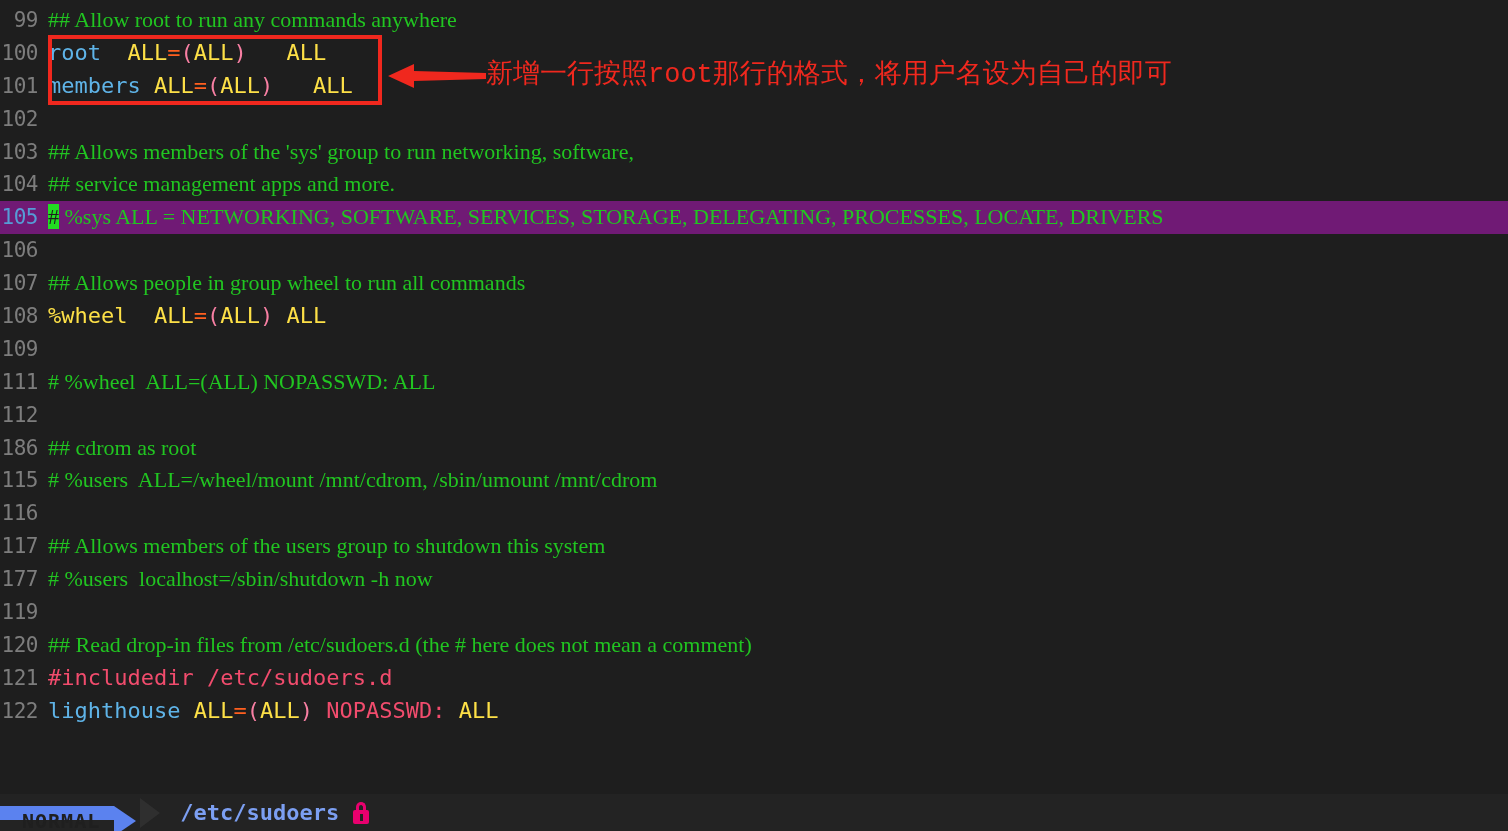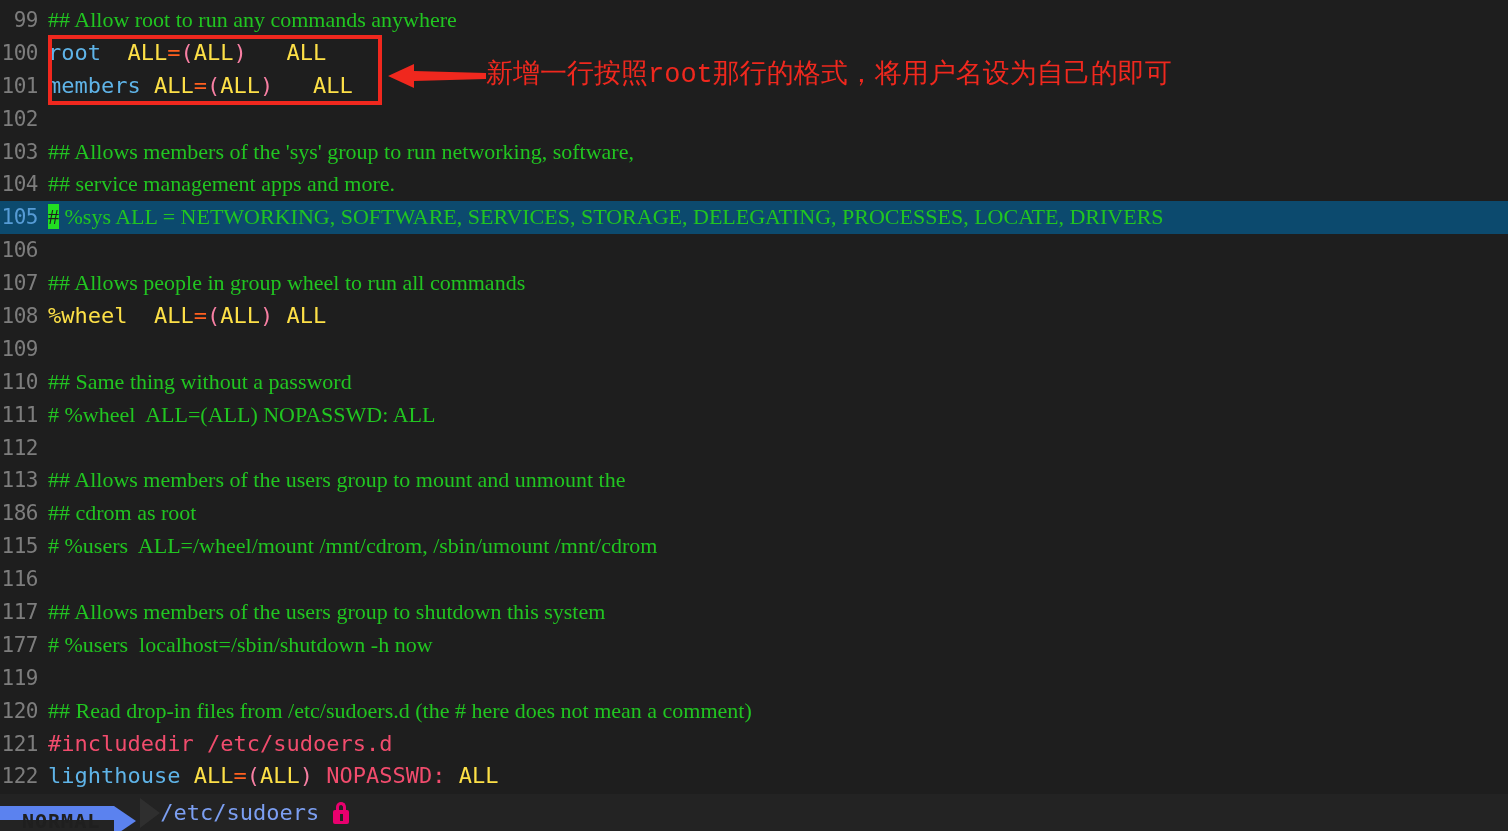--- a/index.html
+++ b/index.html
@@ -32,21 +32,21 @@
   }
 
   .line {
     display: flex;
     height: 32.9px;
     white-space: pre;
     font-size: 22px;
     line-height: 32.9px;
   }
   .line.current {
-    background: #0c4a6e;
+    background: #701a75;
   }
 
   .gutter {
     width: 48px;
     min-width: 48px;
     text-align: right;
     padding-right: 10px;
     box-sizing: border-box;
     color: #7d7d7d;
     font-size: 21px;
@@ -145,23 +145,24 @@
   }
   .mode-chevron {
     margin-left: 26px;
     width: 0;
     height: 0;
     border-top: 15.5px solid transparent;
     border-bottom: 15.5px solid transparent;
     border-left: 20px solid #2f2f2f;
   }
   .file-name {
+    margin-left: 20px;
     color: #7c9ff2;
     font-size: 22px;
-    font-weight: normal;
+    font-weight: bold;
     font-family: "DejaVu Sans Mono", "Liberation Mono", monospace;
   }
   .lock-icon {
     margin-left: 14px;
     display: inline-block;
     width: 16px;
     height: 22px;
     position: relative;
   }
   .lock-icon .shackle {
@@ -203,24 +204,22 @@
       <div class="line"><span class="gutter">100</span><span class="content"><span class="c-user">root</span><span class="c-plain">  </span><span class="c-all">ALL</span><span class="c-eq">=</span><span class="c-paren">(</span><span class="c-all">ALL</span><span class="c-paren">)</span><span class="c-plain">   </span><span class="c-all">ALL</span></span></div>
       <div class="line"><span class="gutter">101</span><span class="content"><span class="c-user">members</span><span class="c-plain"> </span><span class="c-all">ALL</span><span class="c-eq">=</span><span class="c-paren">(</span><span class="c-all">ALL</span><span class="c-paren">)</span><span class="c-plain">   </span><span class="c-all">ALL</span></span></div>
       <div class="line"><span class="gutter">102</span><span class="content"></span></div>
       <div class="line"><span class="gutter">103</span><span class="content"><span class="c-comment">## Allows members of the 'sys' group to run networking, software,</span></span></div>
       <div class="line"><span class="gutter">104</span><span class="content"><span class="c-comment">## service management apps and more.</span></span></div>
       <div class="line current"><span class="gutter">105</span><span class="content"><span class="c-comment cursor">#</span><span class="c-comment"> %sys ALL = NETWORKING, SOFTWARE, SERVICES, STORAGE, DELEGATING, PROCESSES, LOCATE, DRIVERS</span></span></div>
       <div class="line"><span class="gutter">106</span><span class="content"></span></div>
       <div class="line"><span class="gutter">107</span><span class="content"><span class="c-comment">## Allows people in group wheel to run all commands</span></span></div>
       <div class="line"><span class="gutter">108</span><span class="content"><span class="c-all">%wheel</span><span class="c-plain">  </span><span class="c-all">ALL</span><span class="c-eq">=</span><span class="c-paren">(</span><span class="c-all">ALL</span><span class="c-paren">)</span><span class="c-plain"> </span><span class="c-all">ALL</span></span></div>
       <div class="line"><span class="gutter">109</span><span class="content"></span></div>
-      <div class="line"><span class="gutter">110</span><span class="content"><span class="c-comment">## Same thing without a password</span></span></div>
       <div class="line"><span class="gutter">111</span><span class="content"><span class="c-comment"># %wheel  ALL=(ALL) NOPASSWD: ALL</span></span></div>
       <div class="line"><span class="gutter">112</span><span class="content"></span></div>
-      <div class="line"><span class="gutter">113</span><span class="content"><span class="c-comment">## Allows members of the users group to mount and unmount the</span></span></div>
       <div class="line"><span class="gutter">186</span><span class="content"><span class="c-comment">## cdrom as root</span></span></div>
       <div class="line"><span class="gutter">115</span><span class="content"><span class="c-comment"># %users  ALL=/wheel/mount /mnt/cdrom, /sbin/umount /mnt/cdrom</span></span></div>
       <div class="line"><span class="gutter">116</span><span class="content"></span></div>
       <div class="line"><span class="gutter">117</span><span class="content"><span class="c-comment">## Allows members of the users group to shutdown this system</span></span></div>
       <div class="line"><span class="gutter">177</span><span class="content"><span class="c-comment"># %users  localhost=/sbin/shutdown -h now</span></span></div>
       <div class="line"><span class="gutter">119</span><span class="content"></span></div>
       <div class="line"><span class="gutter">120</span><span class="content"><span class="c-comment">## Read drop-in files from /etc/sudoers.d (the # here does not mean a comment)</span></span></div>
       <div class="line"><span class="gutter">121</span><span class="content"><span class="c-kw">#includedir /etc/sudoers.d</span></span></div>
       <div class="line"><span class="gutter">122</span><span class="content"><span class="c-user">lighthouse</span><span class="c-plain"> </span><span class="c-all">ALL</span><span class="c-eq">=</span><span class="c-paren">(</span><span class="c-all">ALL</span><span class="c-paren">)</span><span class="c-plain"> </span><span class="c-kw">NOPASSWD:</span><span class="c-plain"> </span><span class="c-all">ALL</span></span></div>
     </div>

